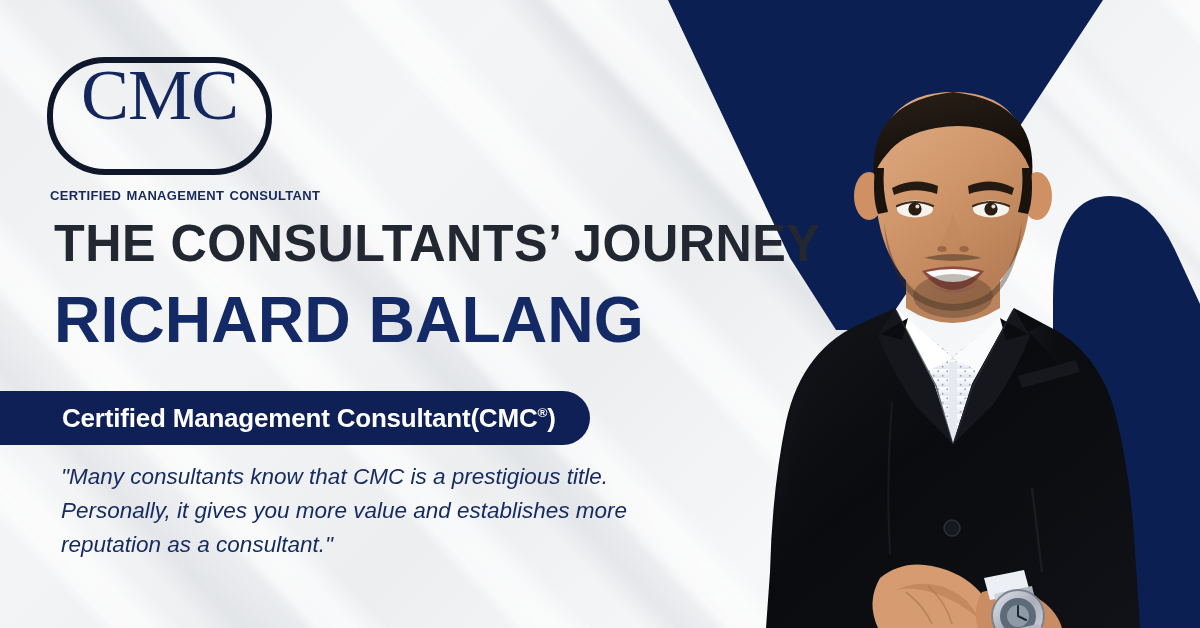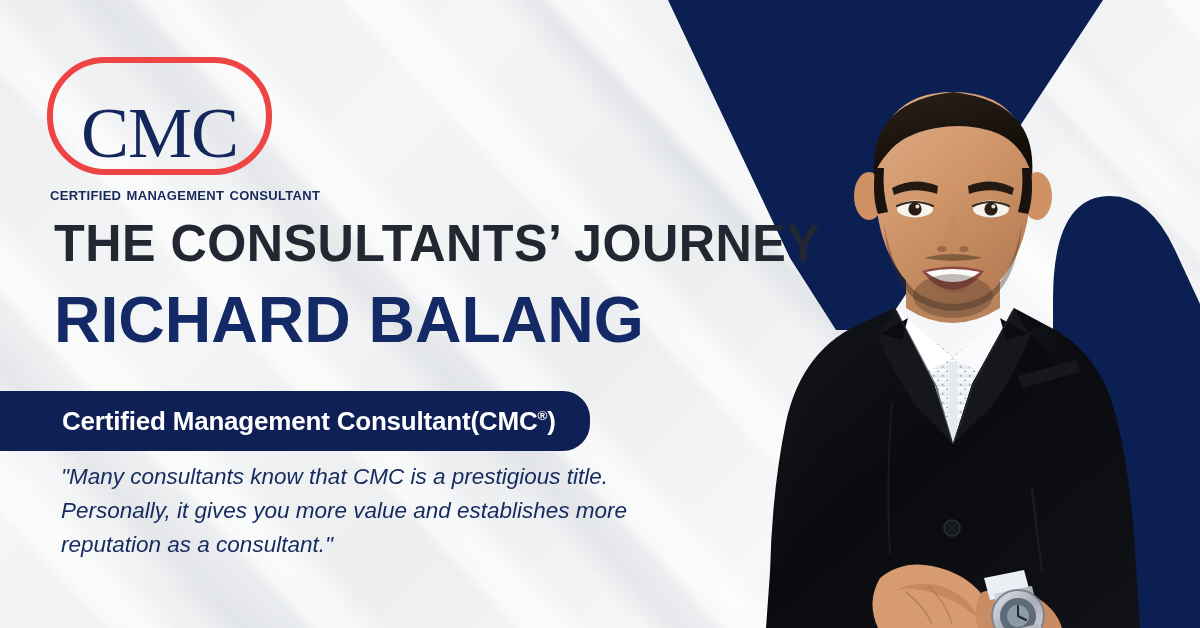--- a/index.html
+++ b/index.html
@@ -61,24 +61,24 @@
   .logo-block {
     position: absolute;
     left: 47px;
     top: 57px;
     width: 240px;
   }
   .logo-oval {
     width: 225px;
     height: 118px;
     box-sizing: border-box;
-    border: 6px solid #ef4444;
+    border: 6px solid #0f172a;
     border-radius: 58px;
     display: flex;
-    align-items: flex-end;
+    align-items: flex-start;
     justify-content: center;
   }
   .logo-text {
     font-family: "Liberation Serif", serif;
     font-size: 72px;
     line-height: 1;
     letter-spacing: -1px;
     color: #14275c;
     margin-top: -4px;
   }
@@ -121,21 +121,21 @@
     white-space: nowrap;
     transform: scaleX(0.99);
     transform-origin: left center;
   }
 
   
   .credential-bar {
     position: absolute;
     left: 0;
     top: 391px;
-    height: 60px;
+    height: 54px;
     padding-left: 62px;
     padding-right: 34px;
     background: #0e2055;
     border-top-right-radius: 27px;
     border-bottom-right-radius: 27px;
     display: flex;
     align-items: center;
   }
   .credential-text {
     color: #ffffff;

